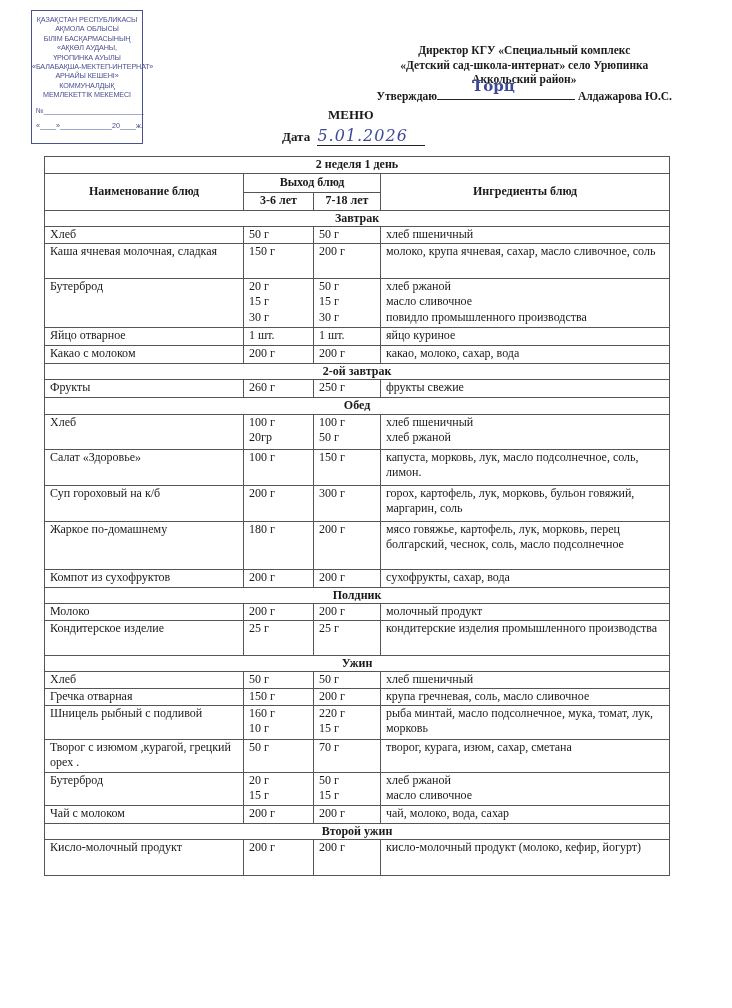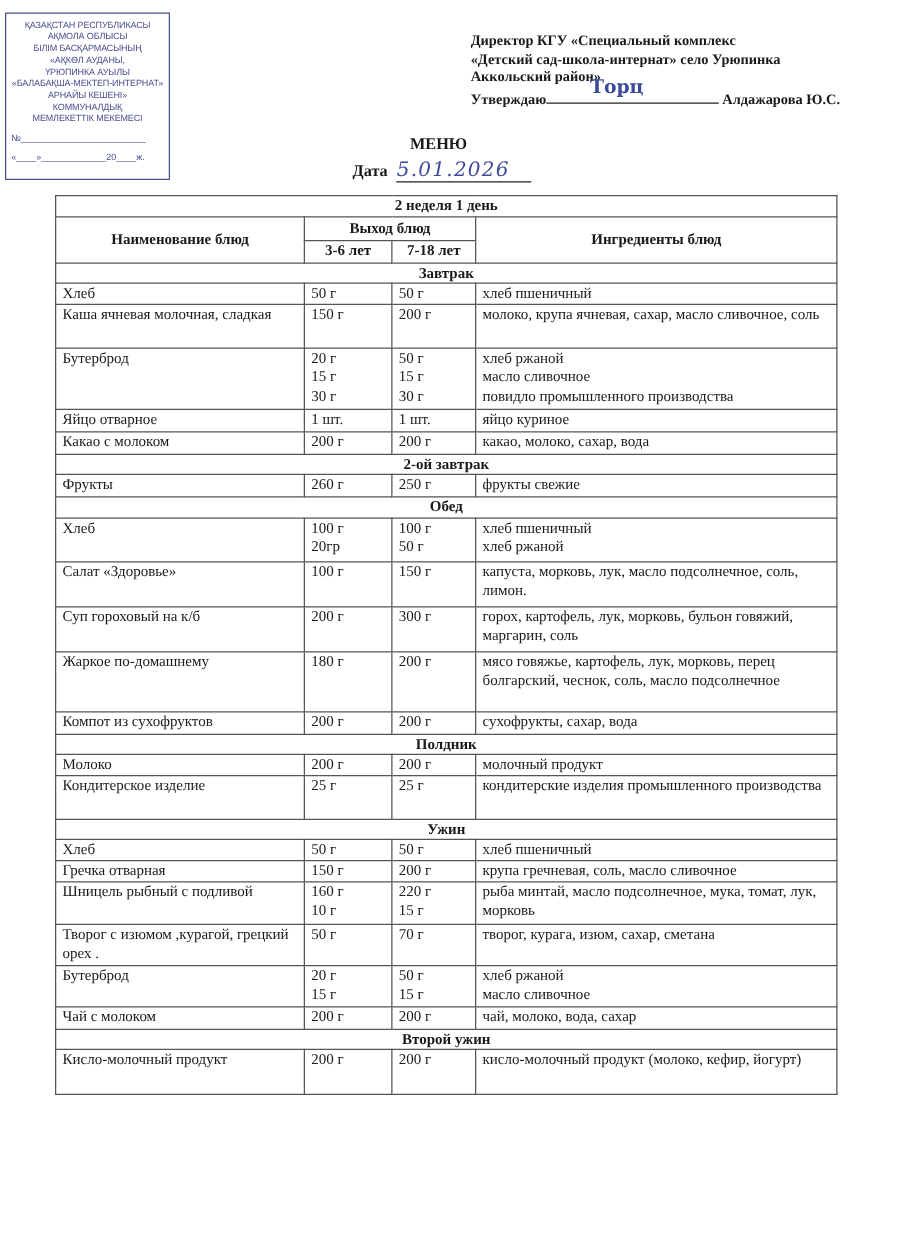--- a/index.html
+++ b/index.html
@@ -1,30 +1,30 @@
 <!DOCTYPE html>
 <html><head>
 <meta charset="utf-8">
 <style>
   html, body { margin: 0; padding: 0; }
   body {
     width: 732px; height: 1008px; background: #ffffff; position: relative;
     overflow: hidden; font-family: "Liberation Serif", "DejaVu Serif", serif; color: #1a1a1a;
   }
   .stamp {
-    position: absolute; left: 4px; top: 10px; width: 132px; height: 134px;
+    position: absolute; left: 31px; top: 10px; width: 112px; height: 134px;
     border: 1.5px solid #4a4f8f; box-sizing: border-box; color: #4a4f8f;
     font-family: "Liberation Sans", "DejaVu Sans", sans-serif; font-size: 7.2px;
     text-align: center; line-height: 9.4px; padding-top: 4px;
   }
   .stamp .ln { white-space: nowrap; letter-spacing: -0.1px; }
   .stamp .num { text-align: left; padding-left: 4px; margin-top: 6px; }
   .stamp .dt { text-align: left; padding-left: 4px; margin-top: 6px; }
   .approve {
-    position: absolute; right: 60px; top: 26px; text-align: left;
+    position: absolute; right: 60px; top: 43px; text-align: center;
     font-weight: bold; font-size: 11.5px; line-height: 14.5px;
   }
   .approve .sigline { display: inline-block; width: 138px; border-bottom: 1px solid #222; height: 12px; vertical-align: baseline; position: relative; }
   .sig {
     position: absolute; left: 35px; top: -8px; font-family: "DejaVu Serif", serif; 
     color: #3d4a9a; font-size: 15px;
   }
   .menu-title {
     position: absolute; left: 328px; top: 107px; font-weight: bold; font-size: 13px;
   }

